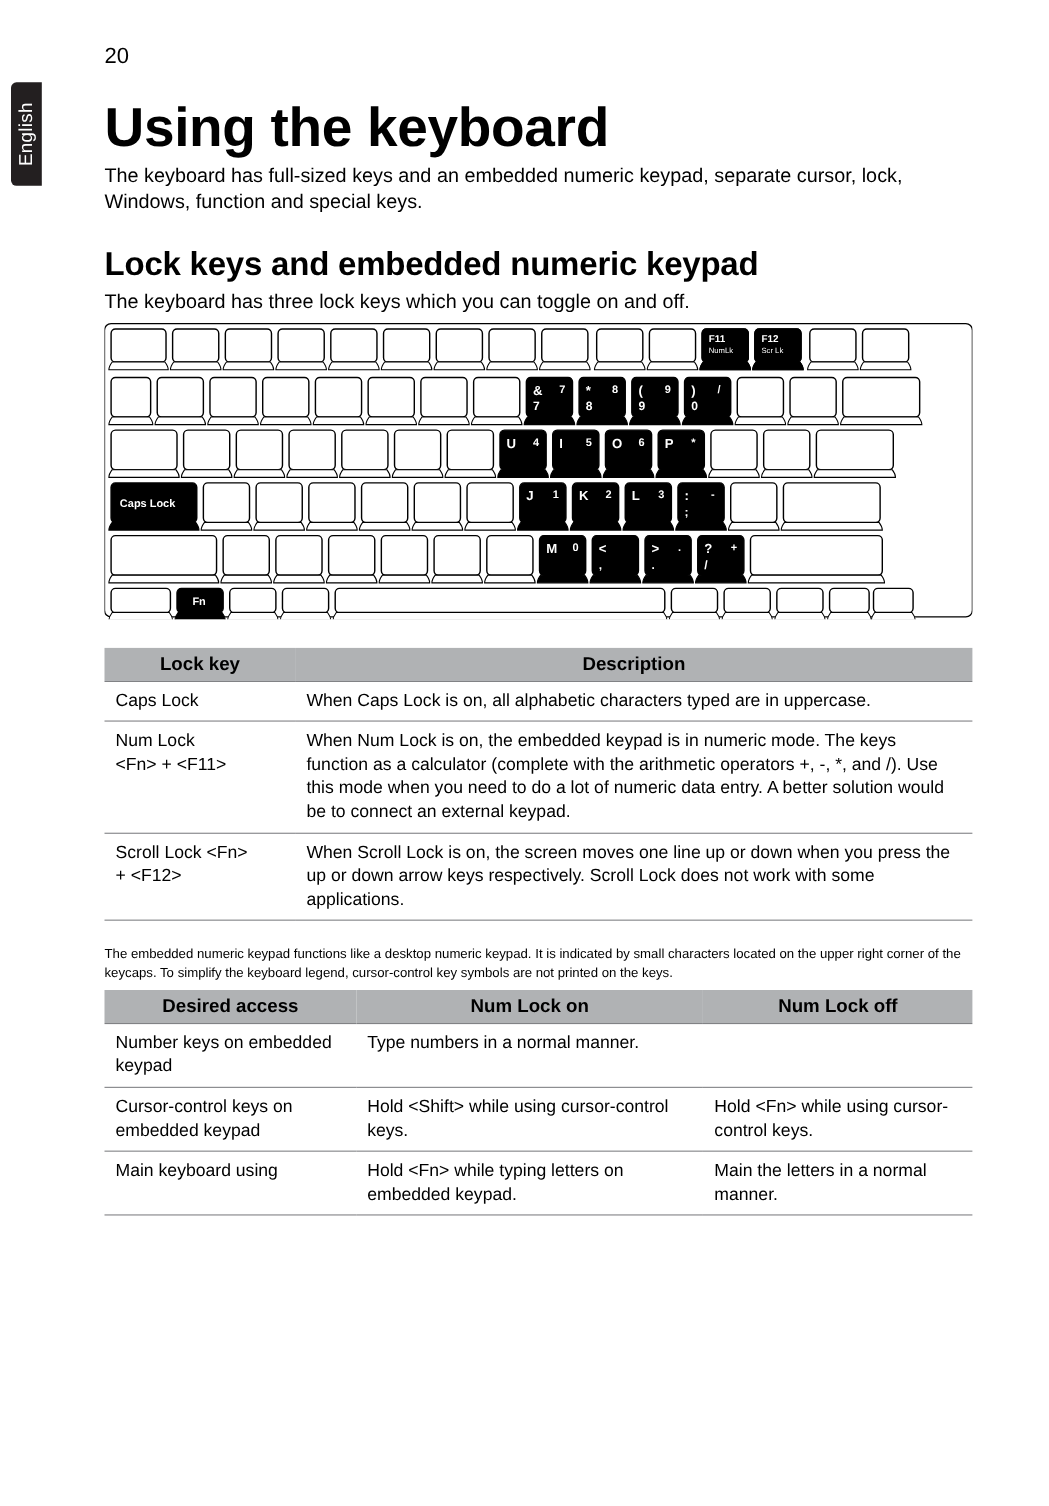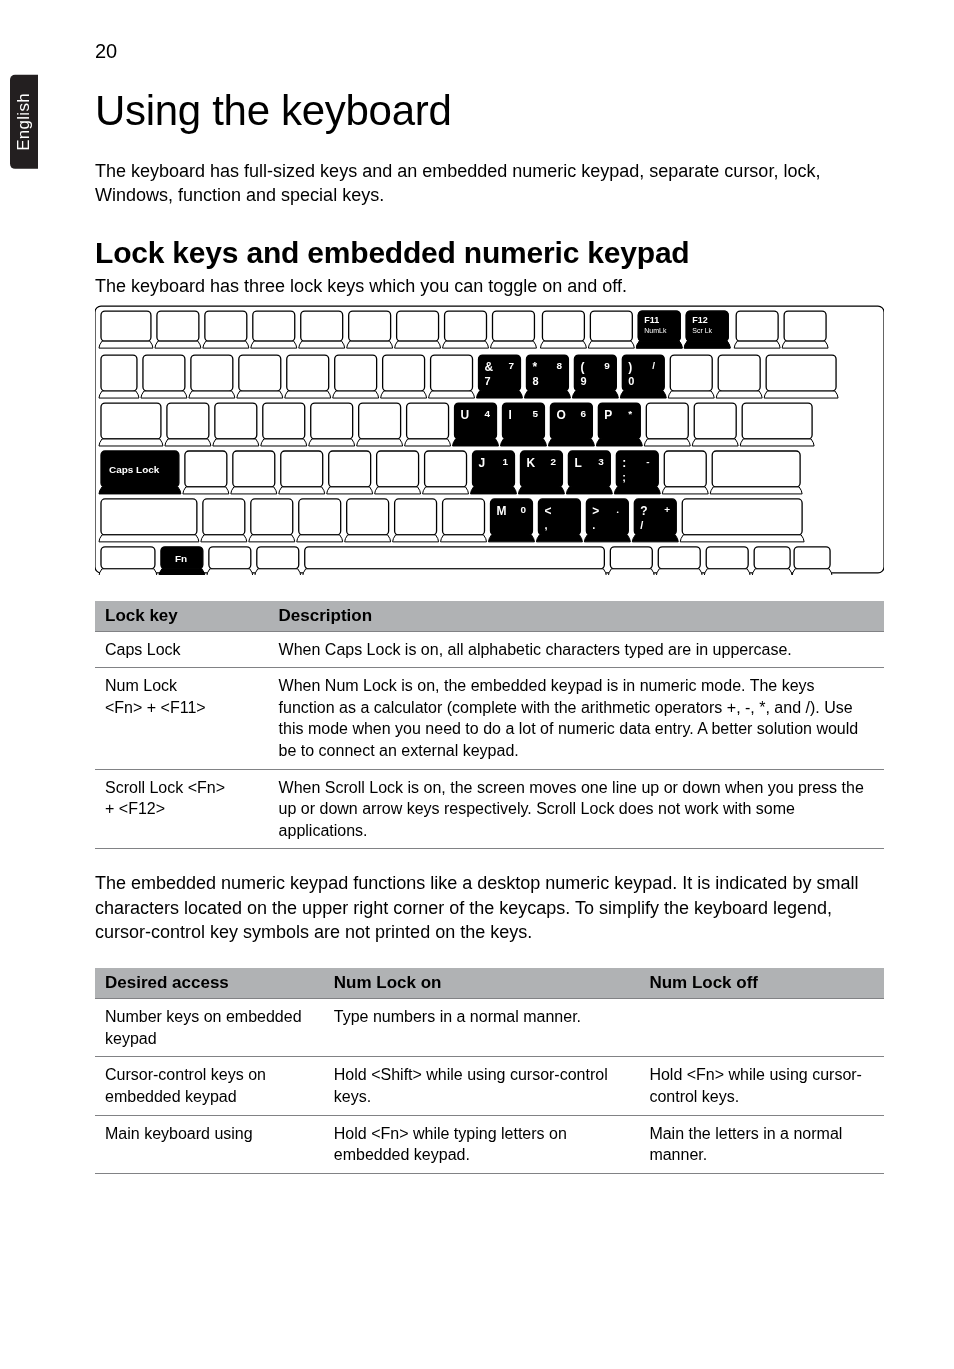--- a/index.html
+++ b/index.html
@@ -1,32 +1,32 @@
 <!DOCTYPE html>
 <html><head>
 <meta charset="utf-8">
 <style>
   html,body{margin:0;padding:0;background:#fff;color:#000;font-family:"Segoe UI",Arial,Helvetica,sans-serif}
   .page{width:954px;margin:0 auto;padding:40px 70px 60px 95px;box-sizing:border-box;position:relative}
   .side-tab{position:absolute;left:10px;top:75px;background:#231f20;color:#fff;padding:18px 4px;border-top-right-radius:5px;border-bottom-right-radius:5px;font-size:17px;writing-mode:vertical-rl;transform:rotate(180deg);font-weight:500;letter-spacing:0.3px}
   .pagenum{font-size:20px;margin:0 0 24px 0}
-  h1{font-size:42px;font-weight:400;margin:0 0 24px 0;letter-spacing:-0.3px}
+  h1{font-size:50px;font-weight:700;margin:0 0 2px 0;letter-spacing:-0.3px}
   .intro{font-size:18px;line-height:1.35;margin:0 0 28px 0}
   h2{font-size:30px;font-weight:700;margin:0 0 6px 0;letter-spacing:-0.2px}
   .sub{font-size:18px;margin:0 0 8px 0}
   
   .kbd{width:100%;height:270px;margin-bottom:26px;position:relative}
   .kbd svg{width:100%;height:100%}
   
   table{width:100%;border-collapse:collapse;font-size:16px;margin-bottom:22px}
-  thead th{background:#b0b2b4;color:#000;text-align:left;font-weight:700;padding:5px 10px;font-size:17px}
+  thead th{background:#b0b2b4;color:#000;text-align:center;font-weight:700;padding:5px 10px;font-size:17px}
   tbody td{padding:7px 10px;vertical-align:top;border-bottom:1.5px solid #818285;line-height:1.35}
   tbody tr:first-child td{border-top:1.5px solid #818285}
   tbody tr:last-child td{border-bottom:1.5px solid #818285}
-  .para{font-size:18px;line-height:1.35;margin:8px 0 24px 0}
+  .para{font-size:12px;line-height:1.35;margin:8px 0 8px 0}
   b{font-weight:400}
 </style>
 </head>
 <body>
 
 <div class="page">
   <div class="side-tab">English</div>
   <div class="pagenum">20</div>
 
   <h1>Using the keyboard</h1>

